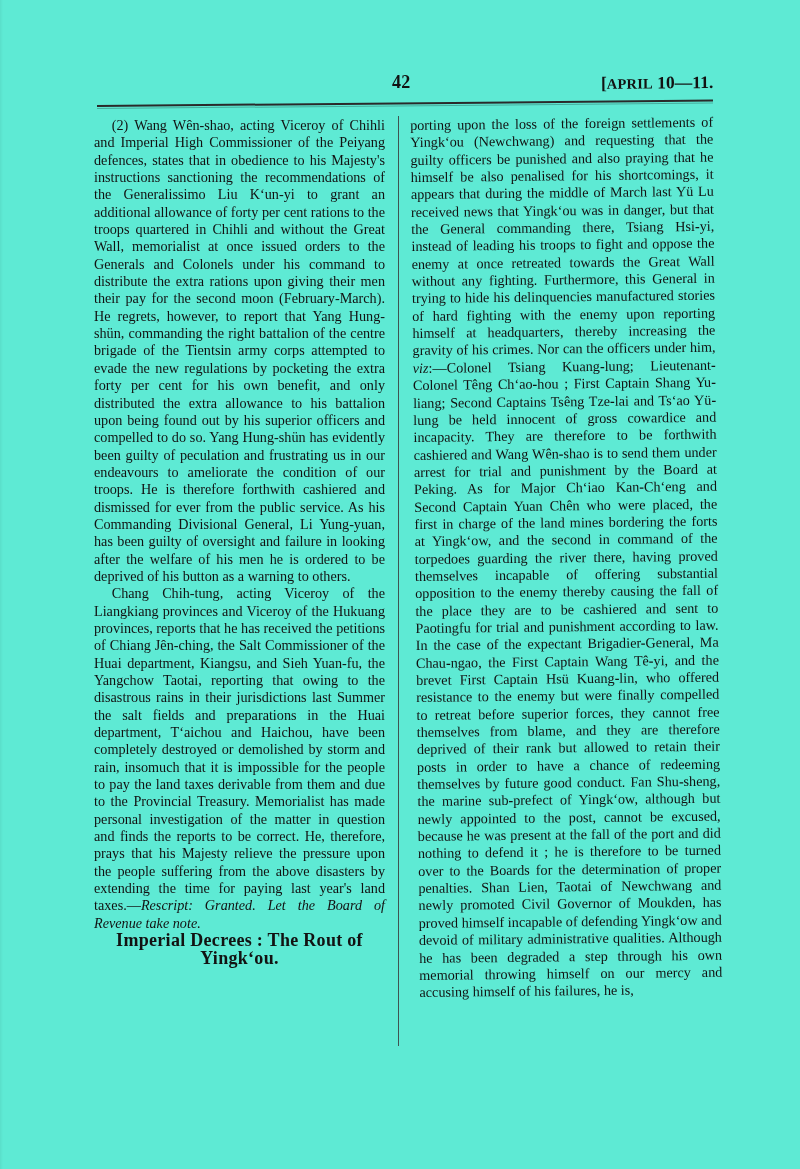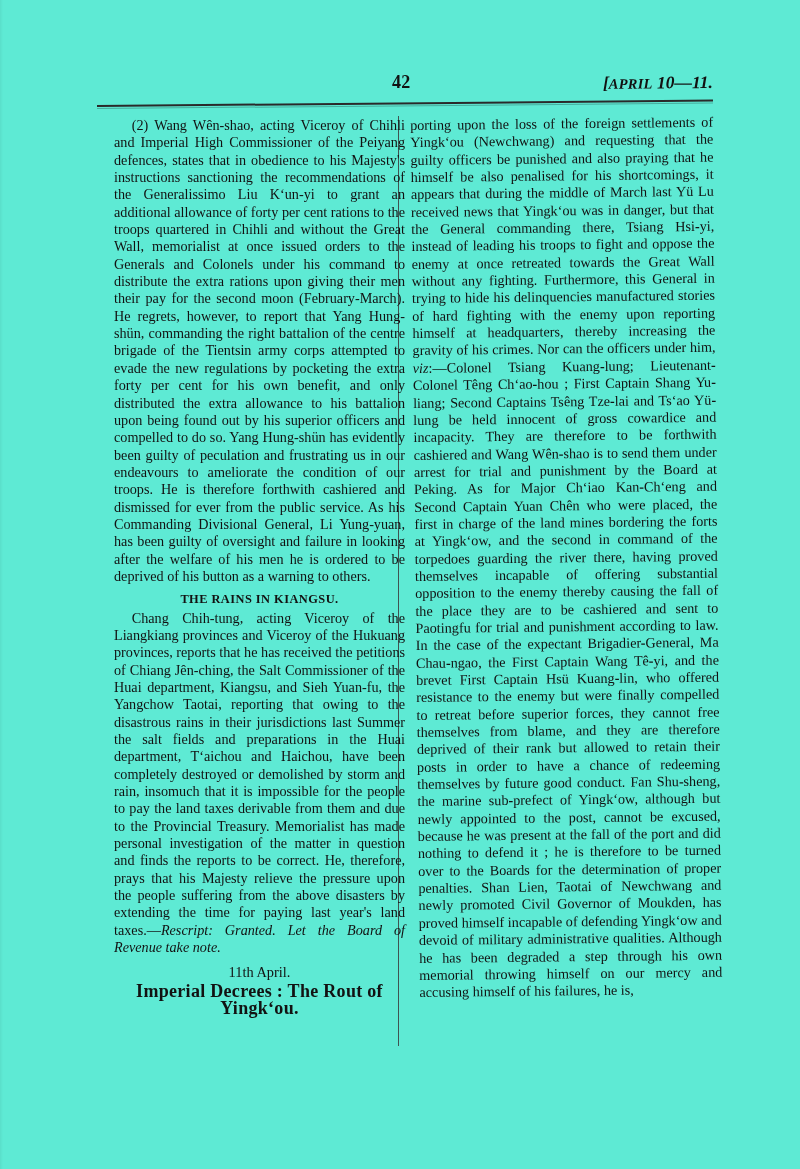--- a/index.html
+++ b/index.html
@@ -44,21 +44,20 @@
   }
   .head-right {
     position: absolute;
     right: 8px;
     top: 0;
     font-size: 17.5px;
     font-weight: 700;
     white-space: nowrap;
     transform: rotate(-0.45deg);
     transform-origin: right center;
-    font-style: italic;
   }
   .head-right .sc {
     font-size: 14.5px;
     letter-spacing: .2px;
   }
 
   
   .rule-top {
     position: absolute;
     left: 97px;
@@ -91,21 +90,21 @@
   .col {
     position: absolute;
     top: 117px;
     font-size: 14.2px;
     line-height: 17.35px;
     text-align: justify;
     text-justify: inter-word;
     hyphens: manual;
   }
   .col-left {
-    left: 114px;
+    left: 94px;
     width: 291px;
   }
   .col-right {
     left: 410px;
     width: 303px;
     transform: rotate(-0.62deg);
     transform-origin: left top;
   }
 
   .para {
@@ -161,25 +160,23 @@
     <span class="head-right"><span>[</span><span class="sc" style="text-transform:uppercase">April</span><span> 10—11.</span></span>
   </div>
 
   <div class="rule-top"></div>
   <div class="col-divider"></div>
 
   <div class="col col-left">
 
     <p class="para">(2) Wang Wên-shao, acting Viceroy of Chihli and Imperial High Commissioner of the Peiyang defences, states that in obedience to his Majesty's instructions sanctioning the recommendations of the Generalissimo Liu K‘un-yi to grant an additional allowance of forty per cent rations to the troops quartered in Chihli and without the Great Wall, memorialist at once issued orders to the Generals and Colonels under his command to distribute the extra rations upon giving their men their pay for the second moon (February-March). He regrets, however, to report that Yang Hung-shün, commanding the right battalion of the centre brigade of the Tientsin army corps attempted to evade the new regulations by pocketing the extra forty per cent for his own benefit, and only distributed the extra allowance to his battalion upon being found out by his superior officers and compelled to do so. Yang Hung-shün has evidently been guilty of peculation and frustrating us in our endeavours to ameliorate the condition of our troops. He is therefore forthwith cashiered and dismissed for ever from the public service. As his Commanding Divisional General, Li Yung-yuan, has been guilty of oversight and failure in looking after the welfare of his men he is ordered to be deprived of his button as a warning to others.</p>
 
-    <p class="heading-sc">The Rains in Kiangsu.</p>
 
     <p class="para"><span>Chang Chih-tung, acting Viceroy of the Liangkiang provinces and Viceroy of the Hukuang provinces, reports that he has received the petitions of Chiang Jên-ching, the Salt Commissioner of the Huai department, Kiangsu, and Sieh Yuan-fu, the Yangchow Taotai, reporting that owing to the disastrous rains in their jurisdictions last Summer the salt fields and preparations in the Huai department, T‘aichou and Haichou, have been completely destroyed or demolished by storm and rain, insomuch that it is impossible for the people to pay the land taxes derivable from them and due to the Provincial Treasury. Memorialist has made personal investigation of the matter in question and finds the reports to be correct. He, therefore, prays that his Majesty relieve the pressure upon the people suffering from the above disasters by extending the time for paying last year's land taxes.—</span><em>Rescript: Granted. Let the Board of Revenue take note.</em></p>
 
-    <p class="heading-date">11th April.</p>
 
     <p class="heading-decree">Imperial Decrees : The Rout of Yingk‘ou.</p>
 
   </div>
 
   <div class="col col-right">
     <p class="para cont"><span>porting upon the loss of the foreign settlements of Yingk‘ou (Newchwang) and requesting that the guilty officers be punished and also praying that he himself be also penalised for his shortcomings, it appears that during the middle of March last Yü Lu received news that Yingk‘ou was in danger, but that the General commanding there, Tsiang Hsi-yi, instead of leading his troops to fight and oppose the enemy at once retreated towards the Great Wall without any fighting. Furthermore, this General in trying to hide his delinquencies manufactured stories of hard fighting with the enemy upon reporting himself at headquarters, thereby increasing the gravity of his crimes. Nor can the officers under him, </span><em>viz</em><span>:—Colonel Tsiang Kuang-lung; Lieutenant-Colonel Têng Ch‘ao-hou ; First Captain Shang Yu-liang; Second Captains Tsêng Tze-lai and Ts‘ao Yü-lung be held innocent of gross cowardice and incapacity. They are therefore to be forthwith cashiered and Wang Wên-shao is to send them under arrest for trial and punishment by the Board at Peking. As for Major Ch‘iao Kan-Ch‘eng and Second Captain Yuan Chên who were placed, the first in charge of the land mines bordering the forts at Yingk‘ow, and the second in command of the torpedoes guarding the river there, having proved themselves incapable of offering substantial opposition to the enemy thereby causing the fall of the place they are to be cashiered and sent to Paotingfu for trial and punishment according to law. In the case of the expectant Brigadier-General, Ma Chau-ngao, the First Captain Wang Tê-yi, and the brevet First Captain Hsü Kuang-lin, who offered resistance to the enemy but were finally compelled to retreat before superior forces, they cannot free themselves from blame, and they are therefore deprived of their rank but allowed to retain their posts in order to have a chance of redeeming themselves by future good conduct. Fan Shu-sheng, the marine sub-prefect of Yingk‘ow, although but newly appointed to the post, cannot be excused, because he was present at the fall of the port and did nothing to defend it ; he is therefore to be turned over to the Boards for the determination of proper penalties. Shan Lien, Taotai of Newchwang and newly promoted Civil Governor of Moukden, has proved himself incapable of defending Yingk‘ow and devoid of military administrative qualities. Although he has been degraded a step through his own memorial throwing himself on our mercy and accusing himself of his failures, he is,</span></p>
   </div>
 
 </div>

